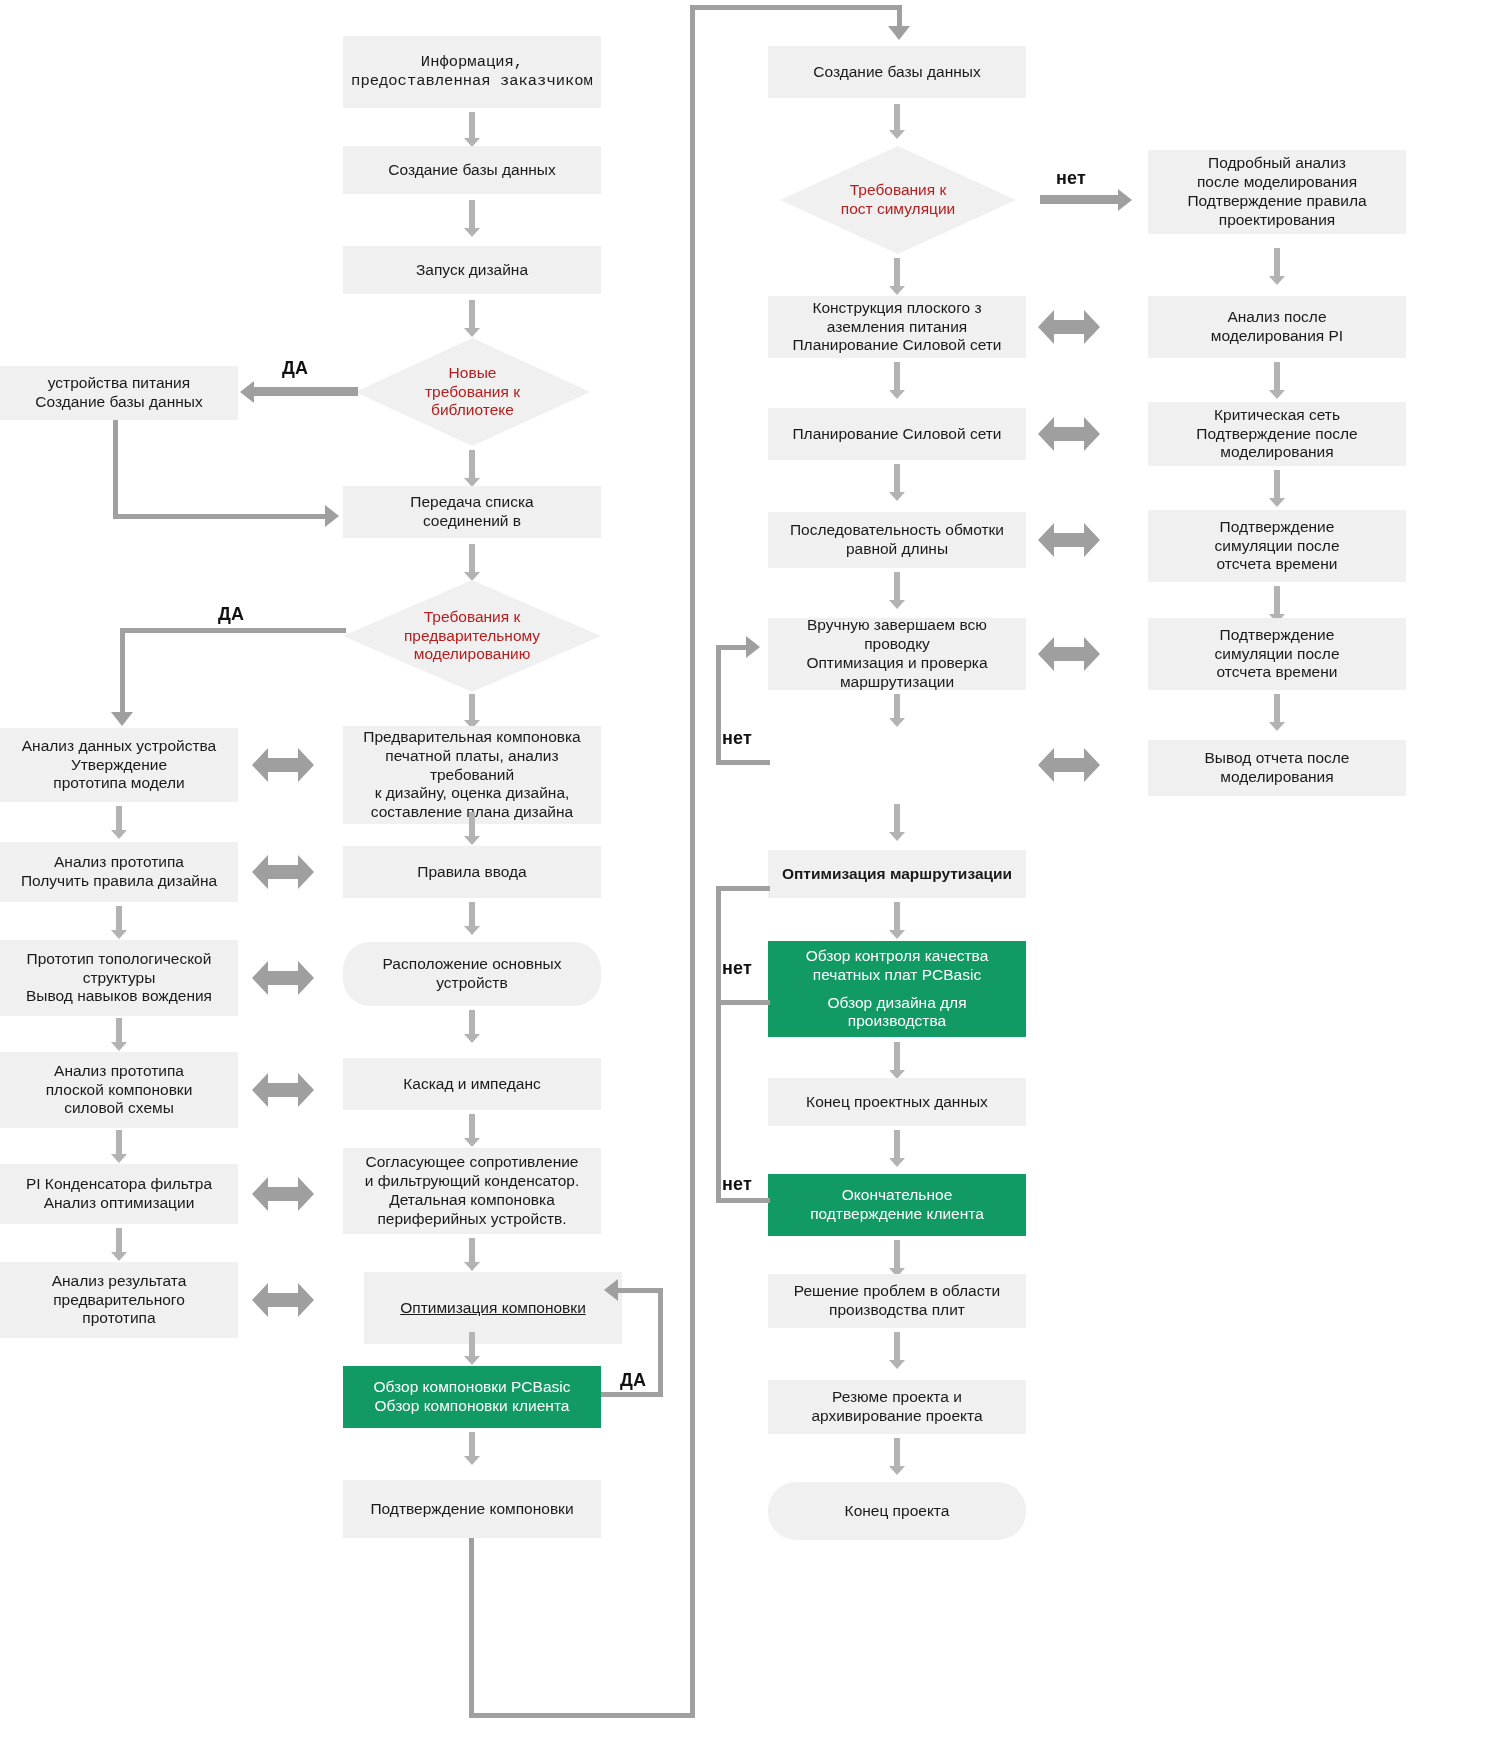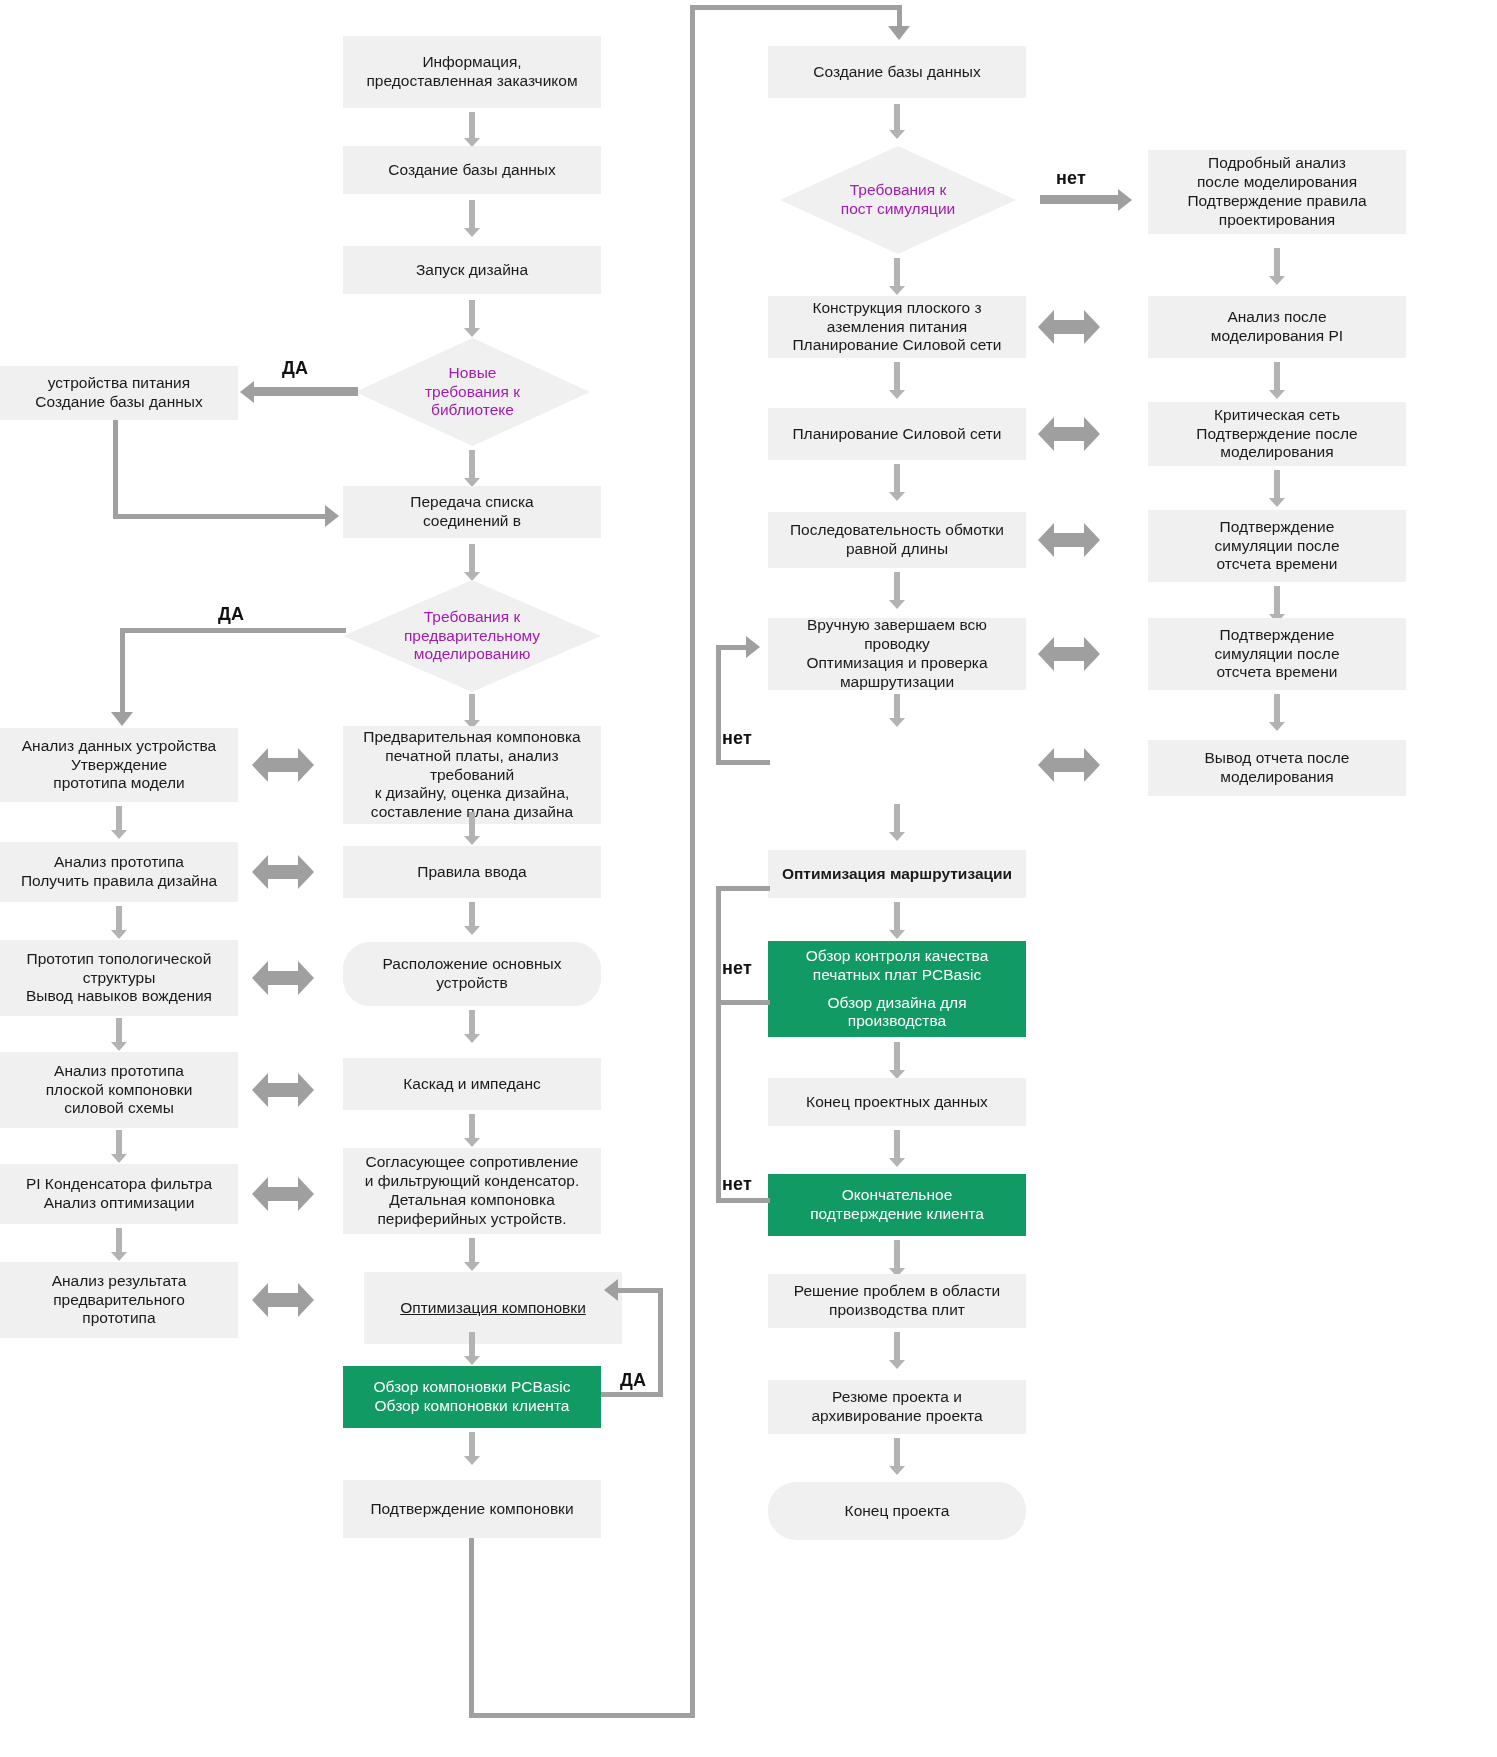--- a/index.html
+++ b/index.html
@@ -29,21 +29,21 @@
 
   
   .diamond{
     position:absolute;
     display:flex;
     align-items:center;
     justify-content:center;
     text-align:center;
     font-size:15.5px;
     line-height:1.22;
-    color:#a21caf;
+    color:#b91c1c;
     white-space:pre-line;
   }
   .diamond .dshape{
     position:absolute;left:0;top:0;width:100%;height:100%;
     background:#f0f0f0;
     clip-path:polygon(50% 0,100% 50%,50% 100%,0 50%);
     z-index:0;
   }
   .diamond .dtext{position:relative;z-index:1;padding:0 6px;}
 
@@ -87,21 +87,21 @@
   .hd-d{position:absolute;width:0;height:0;
     border-left:11px solid transparent;border-right:11px solid transparent;border-top:14px solid #9f9f9f;}
 
   .lbl{position:absolute;font-size:18px;font-weight:bold;color:#111;letter-spacing:.2px;}
 </style>
 </head>
 <body>
 
 <div id="canvas">
 
-  <div class="node" style="left:343px;top:36px;width:258px;height:72px;">Информация,
+  <div class="node" style="left:343px;top:36px;width:258px;height:72px;font-family:Liberation Mono, monospace;">Информация,
 предоставленная заказчиком</div>
 
   <div class="arr-d" style="left:464px;top:112px;height:36px;">
     <div class="sh" style="height:26px;"></div>
       <div class="hd" style="top:26px;"></div>
   </div>
 
   <div class="node" style="left:343px;top:146px;width:258px;height:48px;">Создание базы данных</div>
 
   <div class="arr-d" style="left:464px;top:200px;height:38px;">

